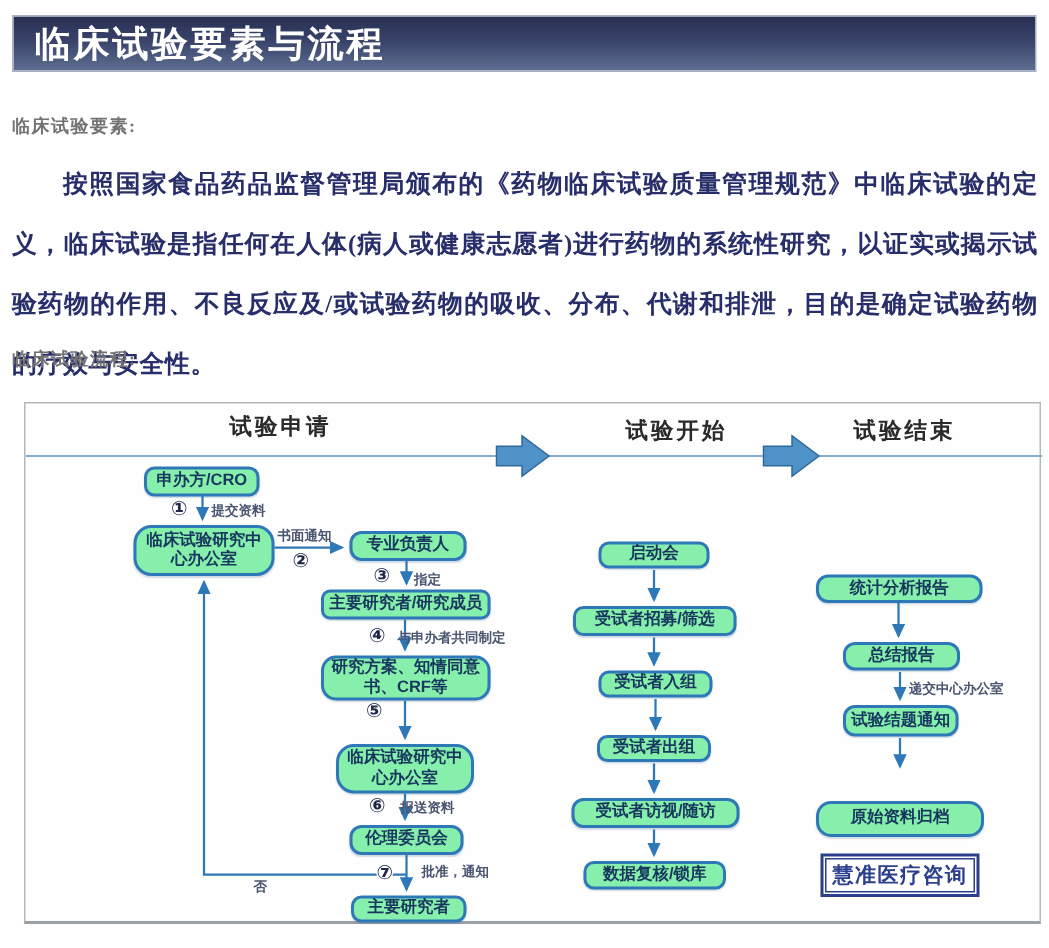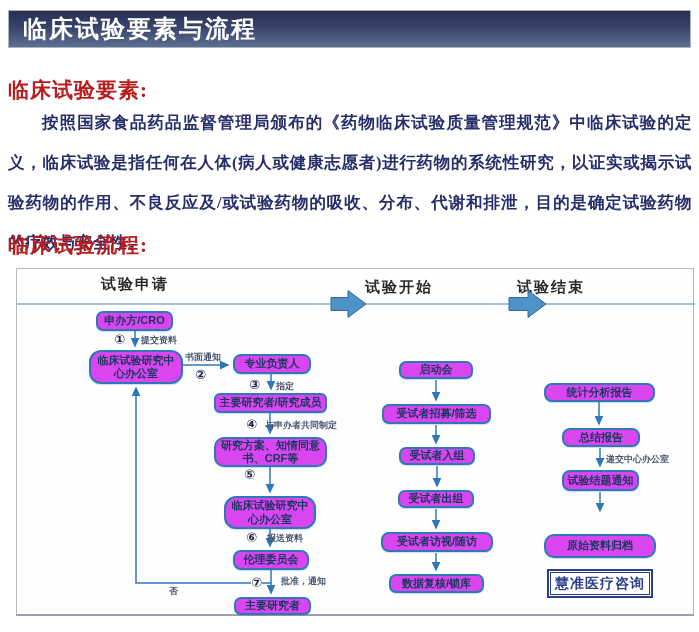--- a/index.html
+++ b/index.html
@@ -9,40 +9,40 @@
     font-family:"Liberation Serif","DejaVu Serif",serif; overflow:hidden;
   }
   .title-bar {
     position:absolute; left:8px; top:10px; width:683px; height:38px;
     background:linear-gradient(180deg,#272f52 0%,#39436a 45%,#5d6e90 100%);
     border:1px solid #aab1c2; display:flex; align-items:center;
     color:#ffffff; font-size:24px; font-weight:bold; letter-spacing:2px;
     padding-left:14px;
   }
   .h2 {
-    position:absolute; left:8px; font-size:21px; font-weight:bold;
-    color:#b91c1c; letter-spacing:1px;
+    position:absolute; left:8px; font-size:12px; font-weight:bold;
+    color:#737373; letter-spacing:1px;
   }
   .para {
     position:absolute; left:8px; top:103px; width:684px;
     font-size:16.5px; font-weight:bold; color:#272e6a; line-height:40px;
     text-align:justify; text-indent:34px; letter-spacing:0.5px;
   }
   .flowchart {
     position:absolute; left:16px; top:268px; width:678px; height:348px;
     background:#fefefe; border:1px solid #b3b8bd; border-bottom:2px solid #9aa0a6;
   }
   .lane {
-    position:absolute; width:120px; text-align:left; font-size:15px;
+    position:absolute; width:120px; text-align:right; font-size:15px;
     font-weight:bold; color:#2a2a2a; letter-spacing:2px;
   }
   .node {
     position:absolute; display:flex; align-items:center; justify-content:center;
     text-align:center; border:2px solid #2e78b8; border-radius:9px;
-    background:#d946ef; color:#17375e; font-weight:bold; font-size:11px;
+    background:#86efac; color:#17375e; font-weight:bold; font-size:11px;
     line-height:1.2; padding:1px 3px;
     font-family:"Liberation Sans","DejaVu Sans",sans-serif;
     box-shadow:0 1px 1px rgba(70,110,150,.25);
   }
   .elabel {
     position:absolute; font-size:9px; color:#4a5570; font-weight:bold;
     white-space:nowrap; line-height:1.3;
     font-family:"Liberation Sans","DejaVu Sans",sans-serif;
   }
   .elabel.wrap { white-space:normal; width:90px; }

